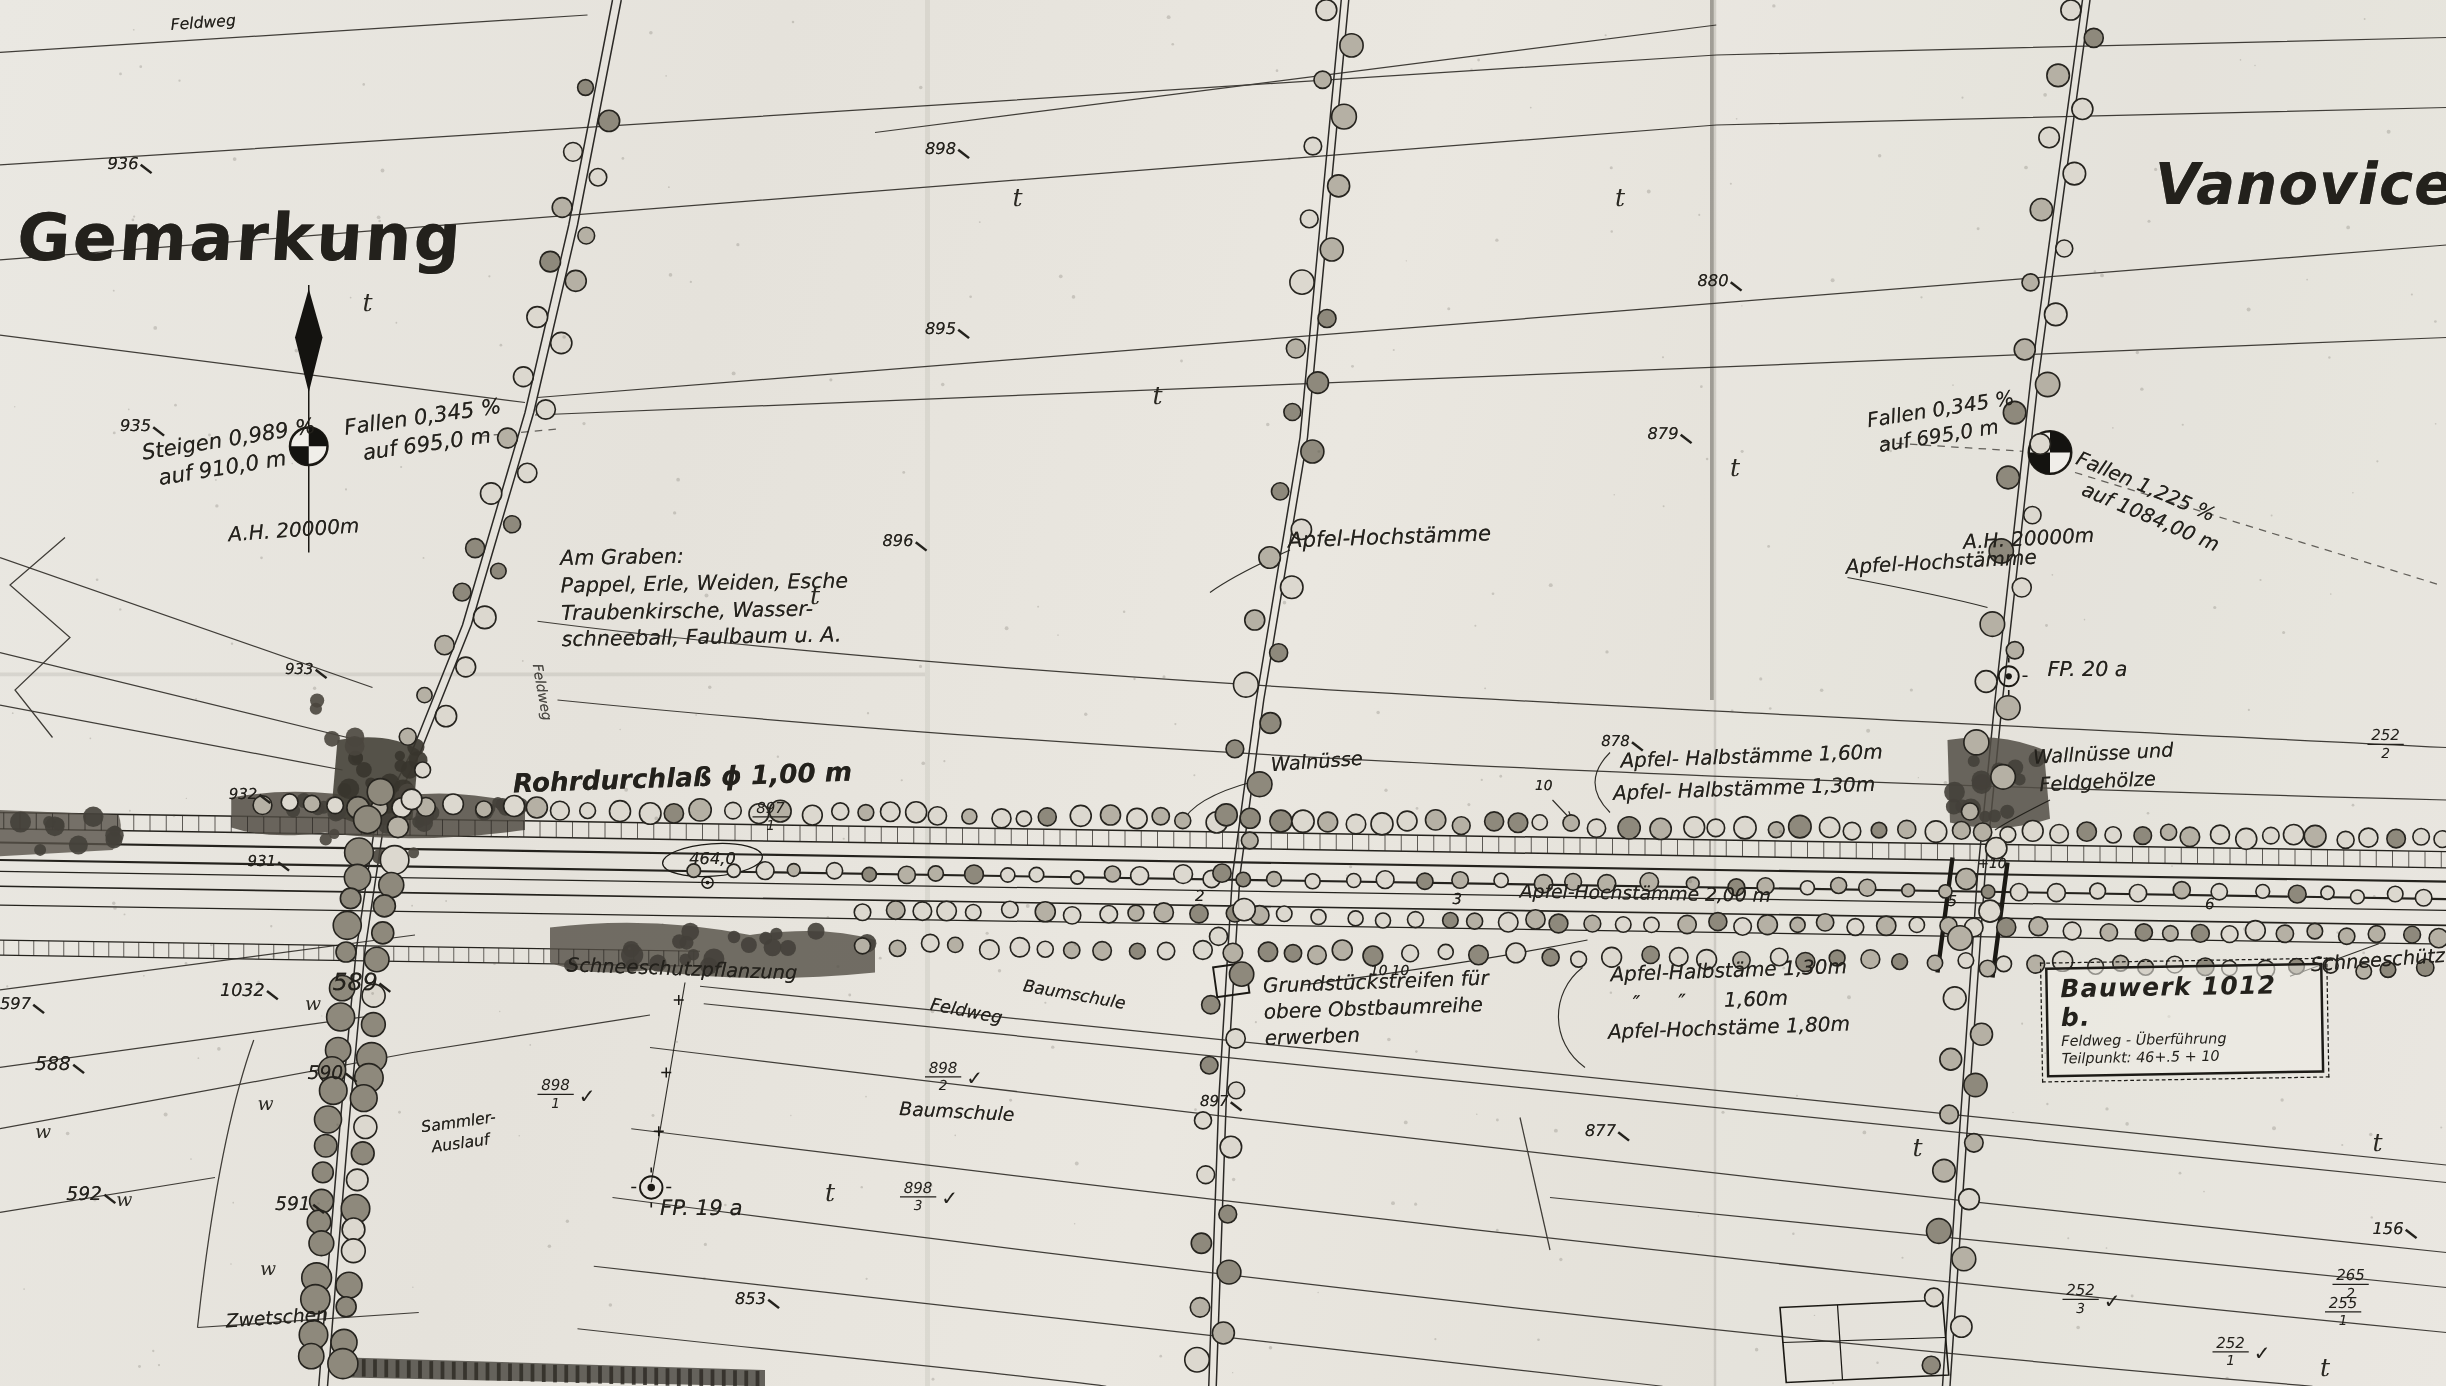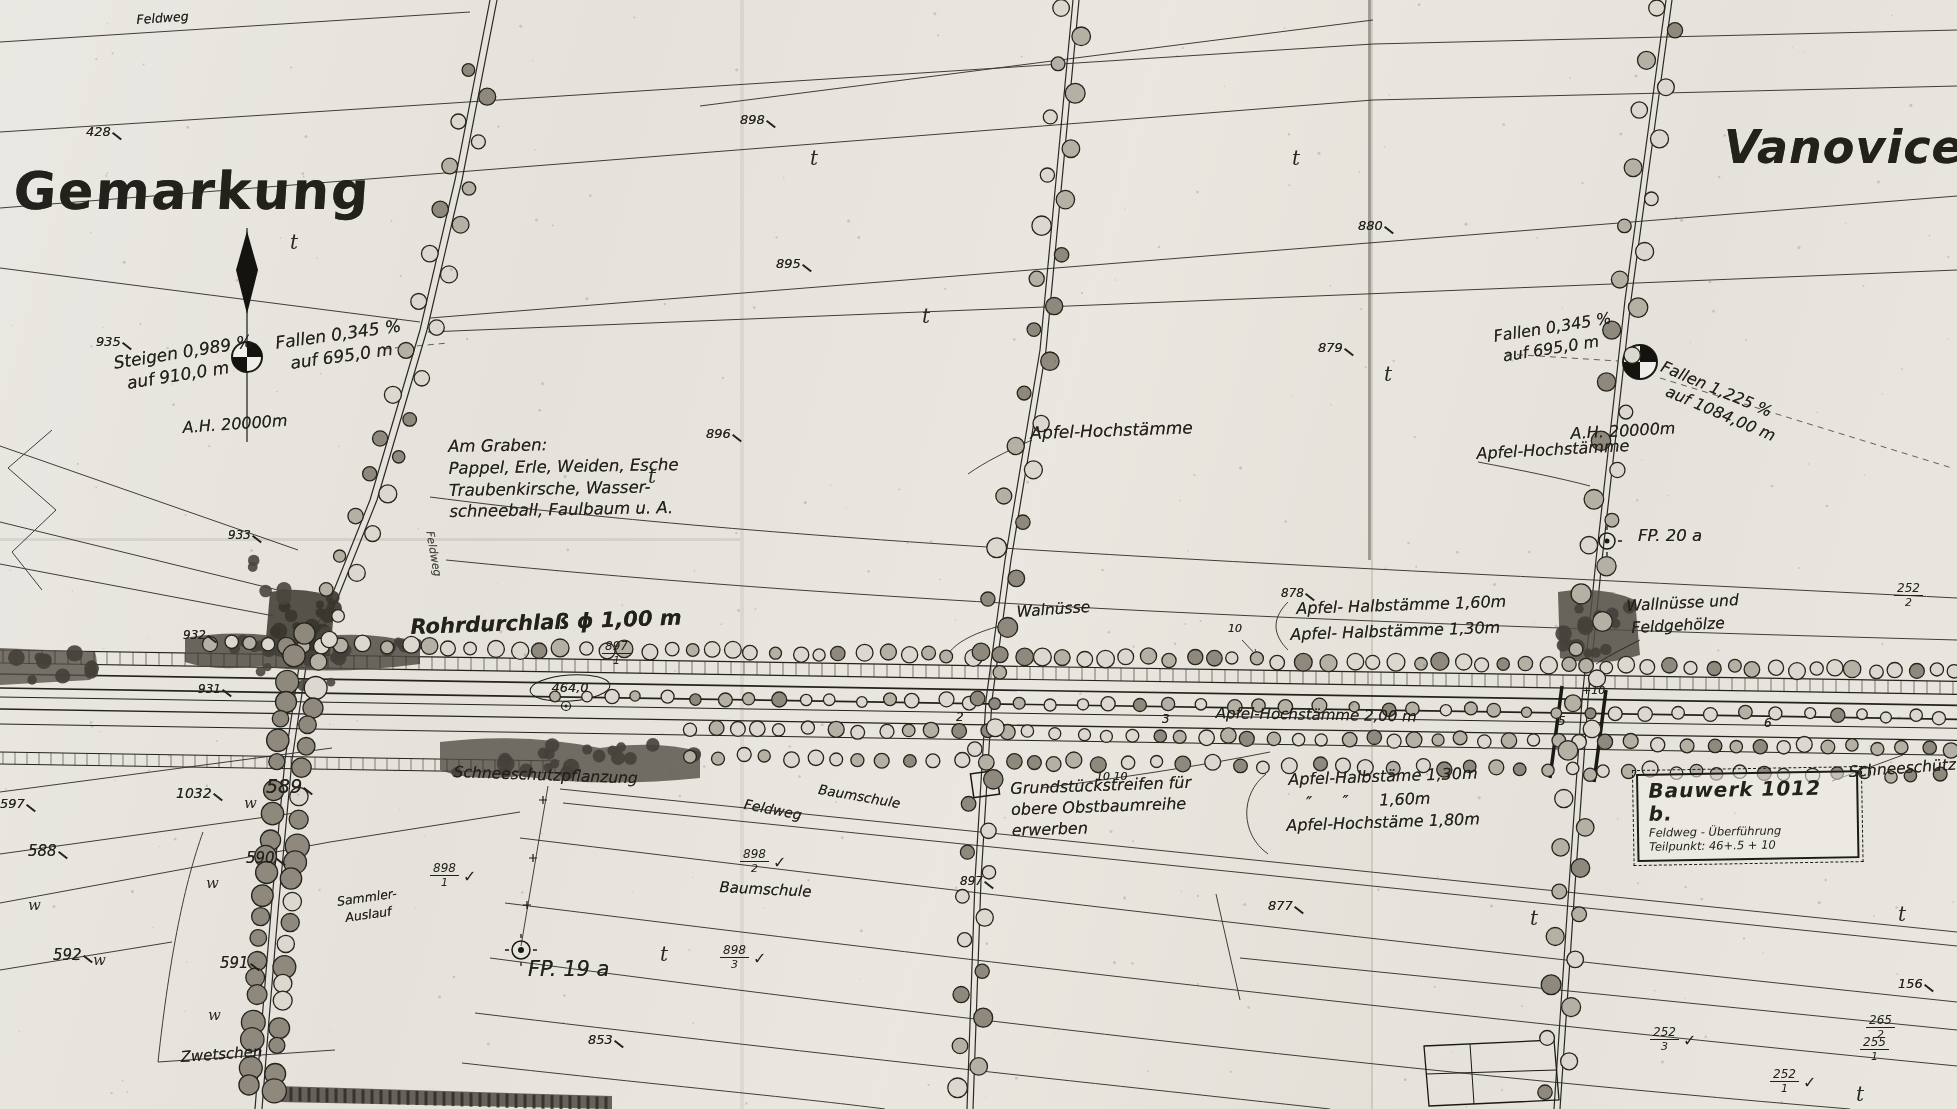--- a/index.html
+++ b/index.html
@@ -1186,21 +1186,21 @@
         <circle cx="1080.5" cy="693.4" r="1.26" fill="#57544b" opacity="0.22"></circle>
         <circle cx="467.2" cy="338.9" r="1.26" fill="#57544b" opacity="0.22"></circle>
         <circle cx="77.7" cy="463.8" r="1.05" fill="#57544b" opacity="0.22"></circle>
         <circle cx="861.4" cy="930.8" r="1.55" fill="#57544b" opacity="0.22"></circle>
         <circle cx="1804.0" cy="52.4" r="0.58" fill="#57544b" opacity="0.22"></circle>
         <circle cx="1675.9" cy="217.3" r="1.09" fill="#57544b" opacity="0.22"></circle>
       </g>
   </svg>
 
   <div class="lbl" style="left:136px;top:12px;font-size:12.5px;transform:rotate(-4deg)">Feldweg</div>
-  <div class="lbl num" style="left:86px;top:124px;font-size:13px">428</div>
+  <div class="lbl num" style="left:86px;top:124px;font-size:13px">936</div>
   <div class="lbl big" style="left:16px;top:158px">Gemarkung</div>
   <div class="lbl big2" style="left:1724px;top:118px">Vanovice</div>
 
   <div class="lbl num" style="left:96px;top:334px;font-size:13px">935</div>
   <div class="lbl blk" style="left:112px;top:352px;font-size:17px;transform:rotate(-9deg)">
     <div>Steigen 0,989 %</div>
     <div style="margin-left:10px">auf 910,0 m</div>
   </div>
   <div class="lbl blk" style="left:274px;top:332px;font-size:17px;transform:rotate(-8deg)">
     <div>Fallen 0,345 %</div>
@@ -1209,21 +1209,21 @@
   <div class="lbl" style="left:182px;top:418px;font-size:16px;transform:rotate(-4deg)">A.H. 20000m</div>
 
   <div class="lbl blk" style="left:448px;top:436px;font-size:16.5px;transform:rotate(-1deg)">
     <div>Am Graben:</div>
     <div>Pappel, Erle, Weiden, Esche</div>
     <div>Traubenkirsche, Wasser-</div>
     <div>schneeball, Faulbaum u. A.</div>
   </div>
 
   <div class="lbl num" style="left:740px;top:112px;font-size:13px">898</div>
-  <div class="lbl num" style="left:776px;top:256px;font-size:13px">895</div>
+  <div class="lbl num" style="left:740px;top:256px;font-size:13px">895</div>
   <div class="lbl num" style="left:706px;top:426px;font-size:13px">896</div>
   <div class="lbl num" style="left:1358px;top:218px;font-size:13px">880</div>
   <div class="lbl num" style="left:1318px;top:340px;font-size:13px">879</div>
 
   <div class="lbl blk" style="left:1492px;top:326px;font-size:16px;transform:rotate(-9deg)">
     <div>Fallen 0,345 %</div>
     <div style="margin-left:6px">auf 695,0 m</div>
   </div>
   <div class="lbl blk" style="left:1666px;top:356px;font-size:16px;transform:rotate(23deg)">
     <div>Fallen 1,225 %</div>
@@ -1289,21 +1289,21 @@
   <div class="frac" style="left:740px;top:848px">
     <span class="fn">898</span>
     <span class="fd">2</span>
     <span class="chk">✓</span>
   </div>
   <div class="frac" style="left:720px;top:944px">
     <span class="fn">898</span>
     <span class="fd">3</span>
     <span class="chk">✓</span>
   </div>
-  <div class="lbl" style="left:528px;top:956px;font-size:21px">FP. 19 a</div>
+  <div class="lbl" style="left:528px;top:956px;font-size:17px">FP. 19 a</div>
   <div class="lbl blk" style="left:336px;top:894px;font-size:12.5px;transform:rotate(-8deg)">
     <div>Sammler-</div>
     <div style="margin-left:6px">Auslauf</div>
   </div>
   <div class="lbl num" style="left:588px;top:1032px;font-size:13px">853</div>
 
   <div class="lbl num" style="left:228px;top:528px;font-size:12px">933</div>
   <div class="lbl num" style="left:183px;top:628px;font-size:12px">932</div>
   <div class="lbl num" style="left:198px;top:682px;font-size:12px">931</div>
   <div class="lbl num" style="left:176px;top:784px;font-size:14px">1032</div>

